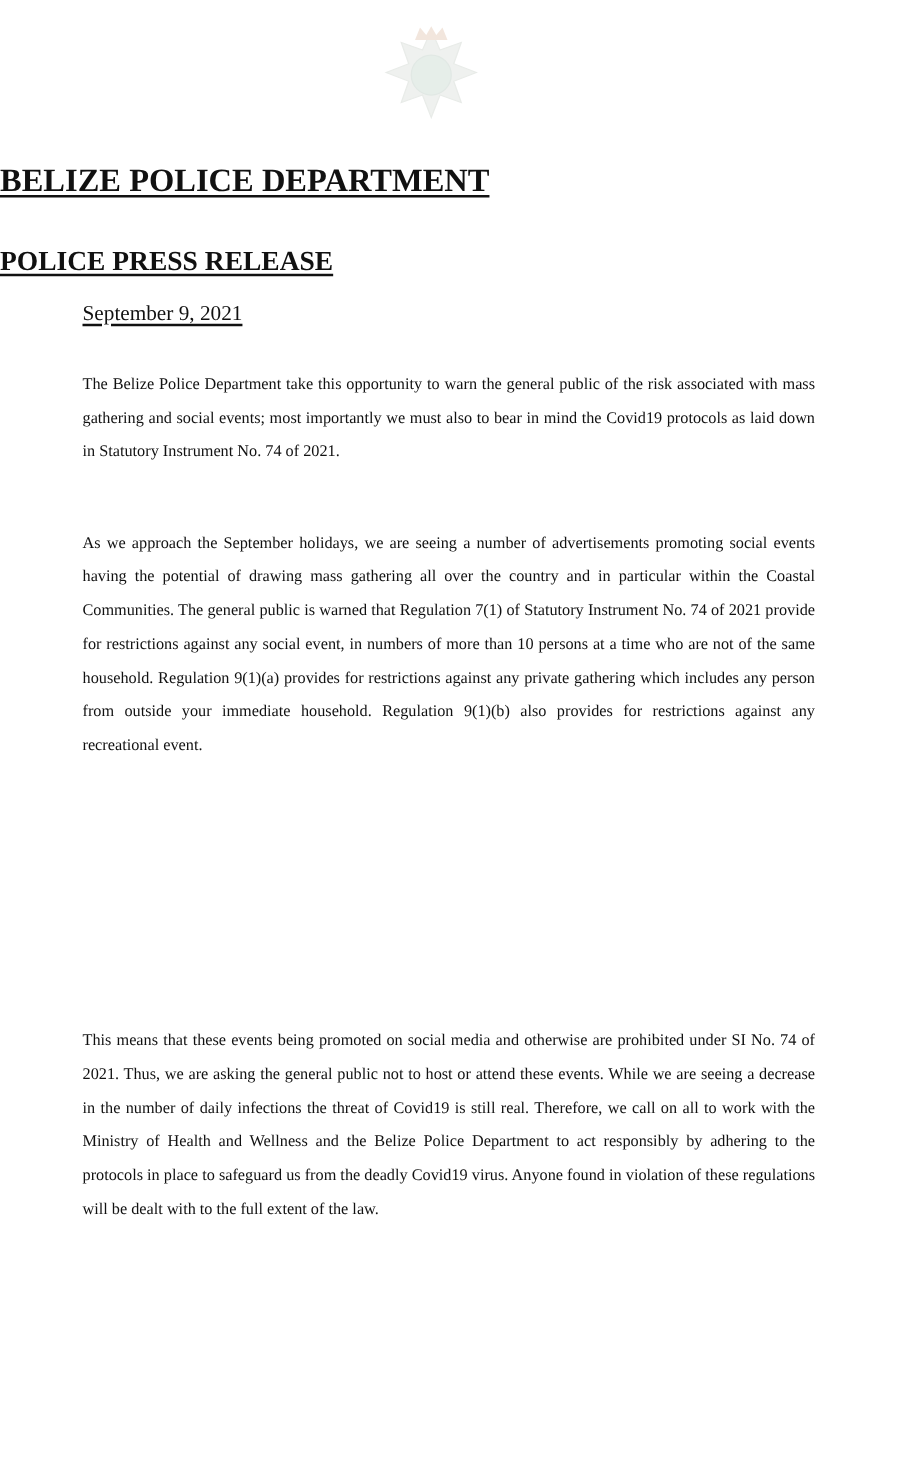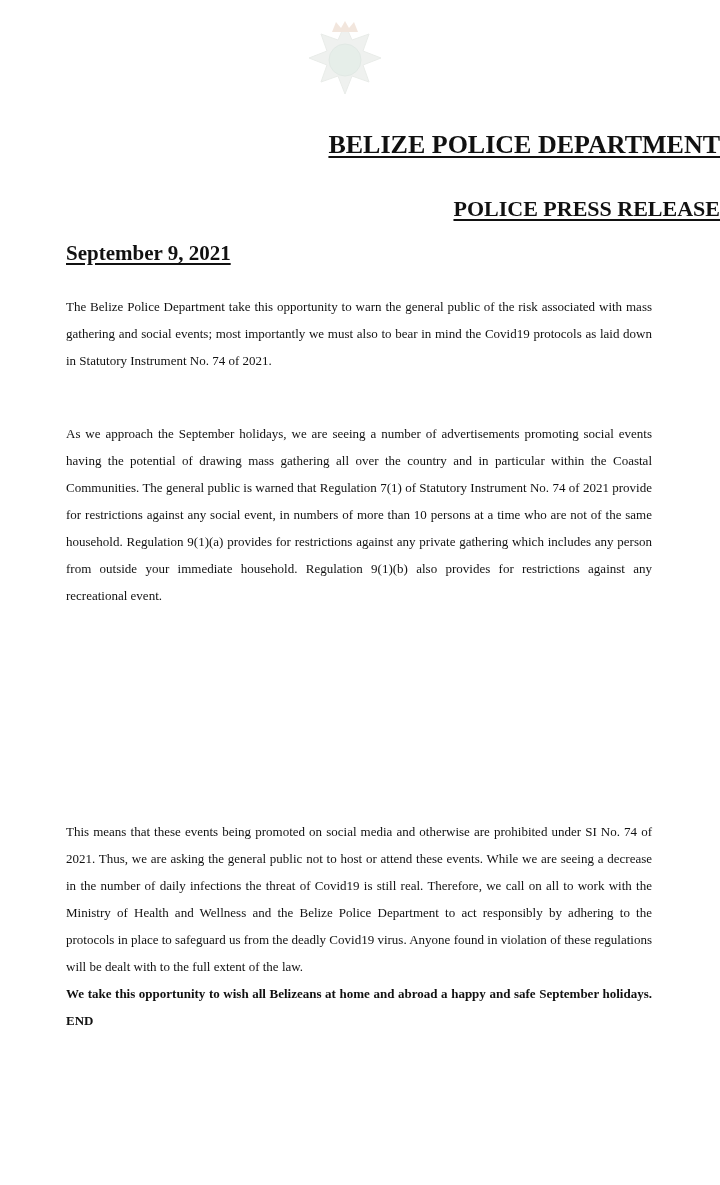--- a/index.html
+++ b/index.html
@@ -1,23 +1,23 @@
 <!DOCTYPE html>
 <html><head>
 <meta charset="utf-8">
 <style>
   html, body { margin: 0; padding: 0; background: #ffffff; }
   body { width: 720px; height: 1185px; position: relative; overflow: hidden;
          font-family: "Liberation Serif", "DejaVu Serif", serif; color: #111; }
   .emblem { position: absolute; left: 305px; top: 14px; width: 80px; height: 84px; opacity: 0.22; }
-  .title { position: absolute; left: 0; width: 720px; text-align: right; font-weight: bold;
+  .title { position: absolute; left: 0; width: 720px; text-align: left; font-weight: bold;
            text-decoration: underline; text-decoration-thickness: 2px; text-underline-offset: 3px; }
   .t1 { top: 130px; font-size: 26px; letter-spacing: 0px; }
   .t2 { top: 196px; font-size: 22px; }
-  .date { position: absolute; left: 66px; top: 241px; font-size: 21px; font-weight: bold;
+  .date { position: absolute; left: 66px; top: 241px; font-size: 17px; font-weight: normal;
           text-decoration: underline; text-decoration-thickness: 2px; text-underline-offset: 3px; }
   .body { position: absolute; left: 66px; width: 586px; font-size: 13px; line-height: 27px;
           text-align: justify; }
   .p1 { top: 293px; }
   .p2 { top: 420px; }
   .p3 { top: 818px; }
   .closing { font-weight: bold; display: block; text-align: justify; }
 </style>
 </head>
 <body>
@@ -31,14 +31,13 @@
 </div>
 
 <div class="title t1">BELIZE POLICE DEPARTMENT</div>
 <div class="title t2">POLICE PRESS RELEASE</div>
 <div class="date">September 9, 2021</div>
 
 <div class="body p1">The Belize Police Department take this opportunity to warn the general public of the risk associated with mass gathering and social events; most importantly we must also to bear in mind the Covid19 protocols as laid down in Statutory Instrument No. 74 of 2021.</div>
 <div class="body p2">As we approach the September holidays, we are seeing a number of advertisements promoting social events having the potential of drawing mass gathering all over the country and in particular within the Coastal Communities.  The general public is warned that Regulation 7(1) of Statutory Instrument No. 74 of 2021 provide for restrictions against any social event, in numbers of more than 10 persons at a time who are not of the same household. Regulation 9(1)(a) provides for restrictions against any private gathering which includes any person from outside your immediate household. Regulation 9(1)(b) also provides for restrictions against any recreational event.</div>
 <div class="body p3">
   <span>This means that these events being promoted on social media and otherwise are prohibited under SI No. 74 of 2021.  Thus, we are asking the general public not to host or attend these events.  While we are seeing a decrease in the number of daily infections the threat of Covid19 is still real.  Therefore, we call on all to work with the Ministry of Health and Wellness and the Belize Police Department to act responsibly by adhering to the protocols in place to safeguard us from the deadly Covid19 virus.  Anyone found in violation of these regulations will be dealt with to the full extent of the law.</span>
-  <span class="closing">We take this opportunity to wish all Belizeans at home and abroad a happy and safe September holidays.  END</span>
 </div>
 
 </body></html>

